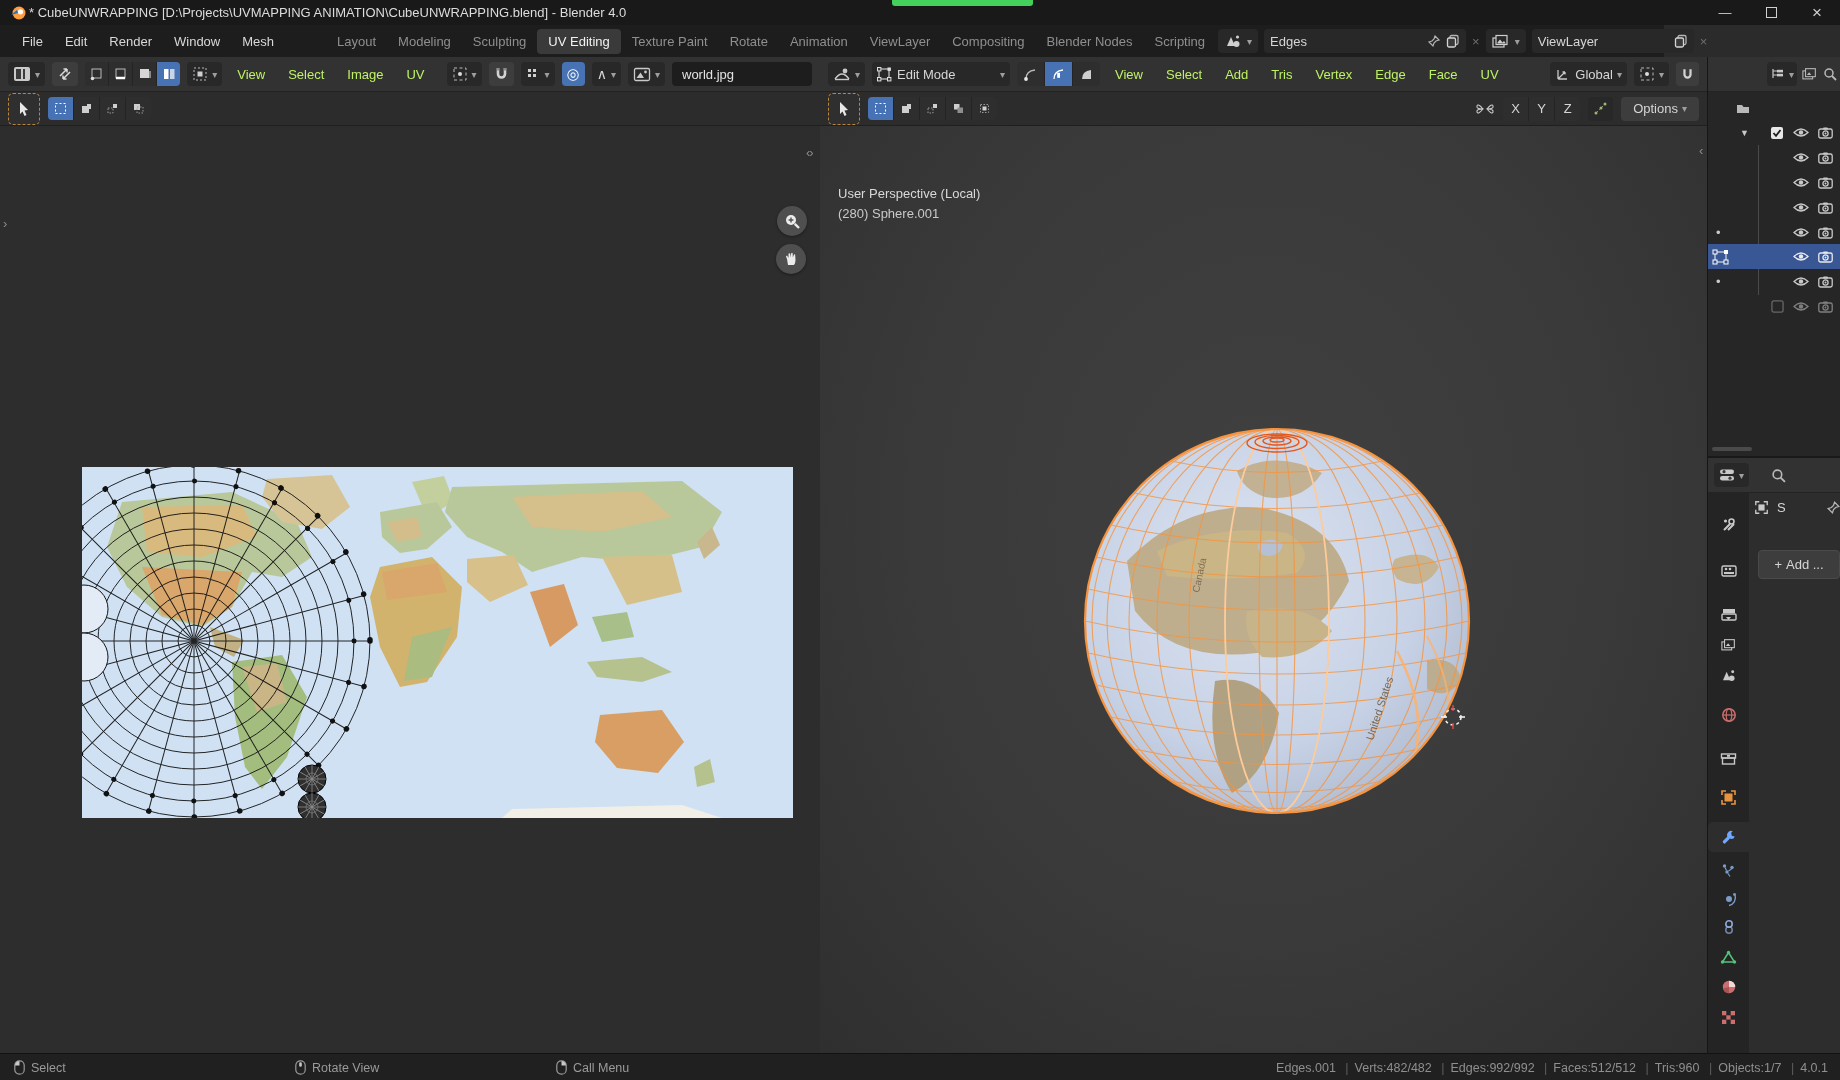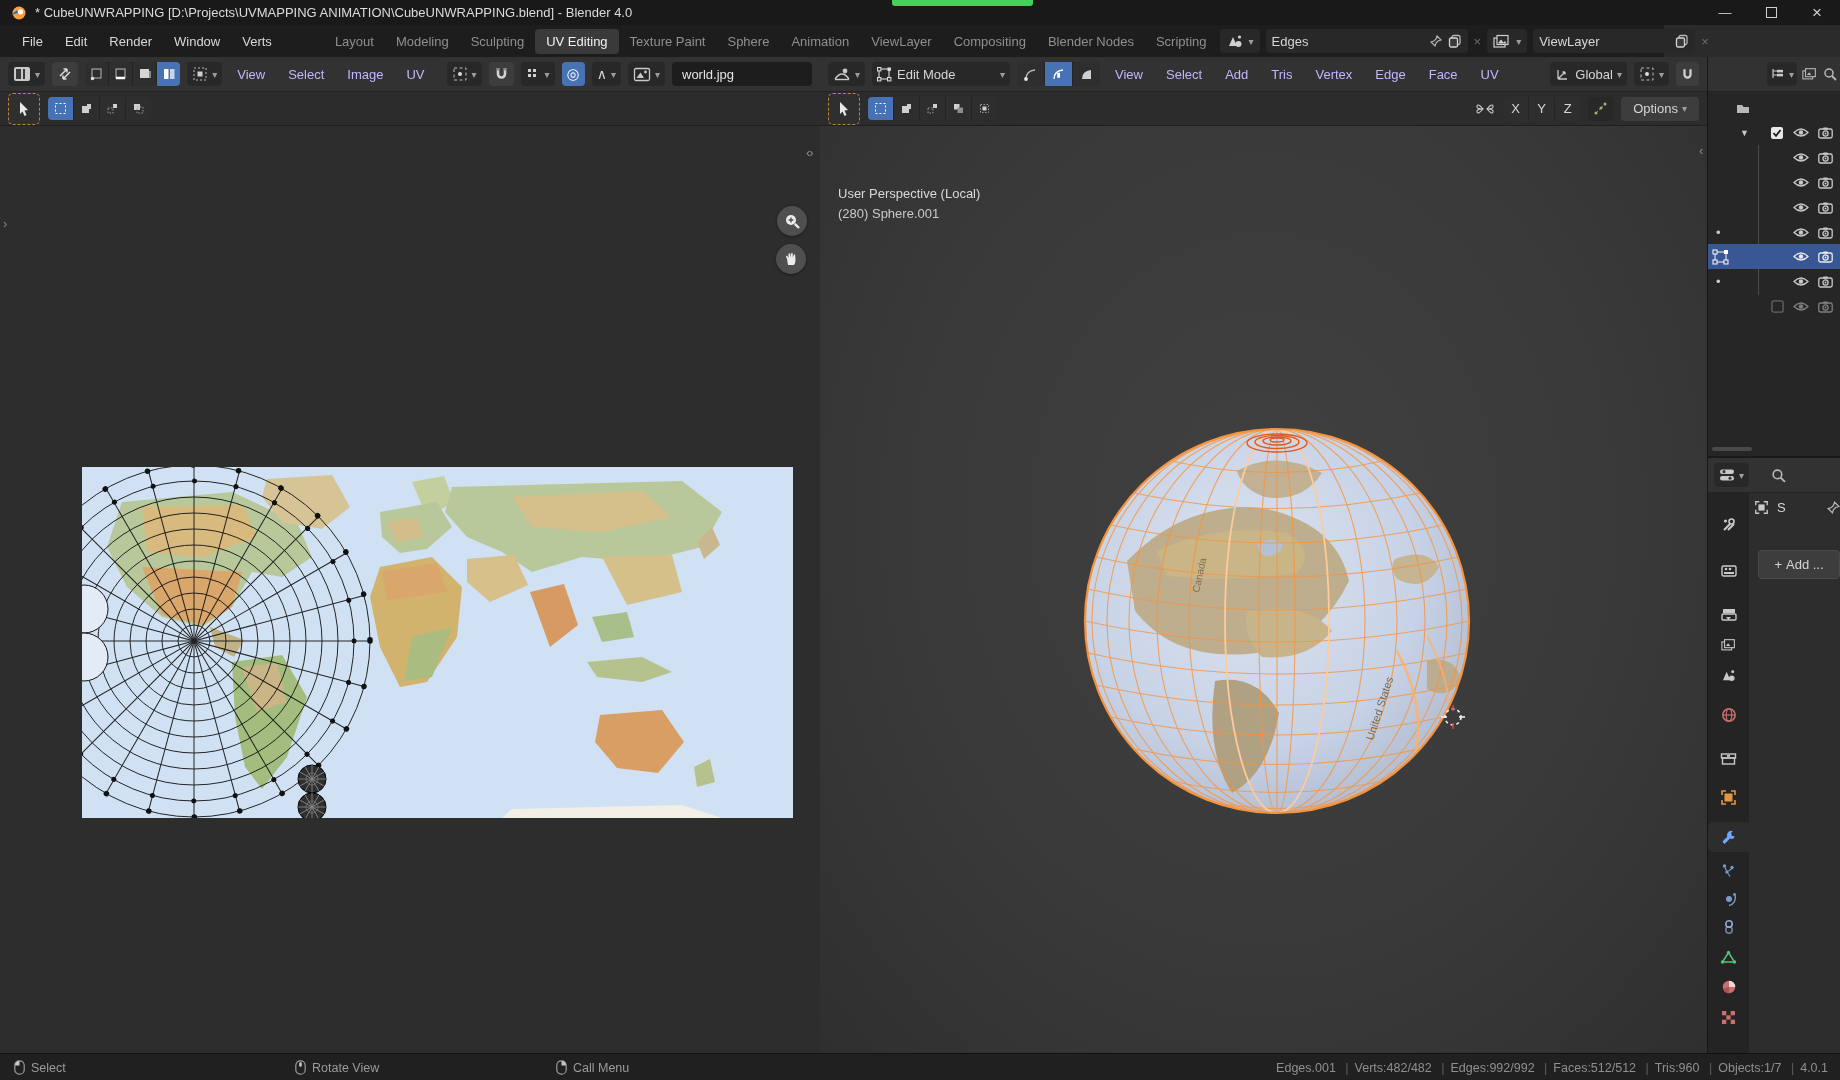--- a/index.html
+++ b/index.html
@@ -3,21 +3,21 @@
 <meta charset="utf-8">
 <style>
   html,body{margin:0;padding:0;background:#000;}
   .app{position:relative;width:1840px;height:1080px;overflow:hidden;
        font-family:"Liberation Sans","DejaVu Sans",sans-serif;color:#d6d6d6;
        background:#2b2b2b;font-size:13px;-webkit-font-smoothing:antialiased;}
   .abs{position:absolute;}
   svg{display:block;}
   
   .titlebar{left:0;top:0;width:1840px;height:25px;background:#191919;display:flex;align-items:center;}
-  .titlebar .title{color:#dcdcdc;font-size:13px;margin-left:8px;white-space:nowrap;}
+  .titlebar .title{color:#dcdcdc;font-size:13px;margin-left:2px;white-space:nowrap;}
   .winbtns{margin-left:auto;display:flex;height:25px;}
   .winbtn{width:46px;height:25px;display:flex;align-items:center;justify-content:center;color:#cfcfcf;font-size:13px;}
   .box-ic{width:9px;height:9px;border:1px solid #cfcfcf;display:inline-block;}
   .rec-strip{left:892px;top:0;width:141px;height:6px;border-radius:0 0 3px 3px;}
   
   .topbar{left:0;top:25px;width:1664px;height:32px;background:#1d1d1d;display:flex;align-items:center;gap:2px;border-bottom:1px solid #101010;text-align:center;}
   .menu-item{padding:4px 10px;border-radius:4px;color:#d8d8d8;}
   .tabs{display:flex;margin-left:40px;align-items:center;}
   .tab{padding:5px 11px;color:#8f8f8f;border-radius:4px;white-space:nowrap;}
   .tab.active{background:#3a3a3a;color:#f2f2f2;}
@@ -28,21 +28,21 @@
   .dd{color:#9e9e9e;font-size:10px;}
   
   .editor{overflow:hidden;}
   .hdr{display:flex;align-items:center;height:34px;background:#323232;padding:0 8px;gap:7px;border-bottom:1px solid #232323;}
   .hdr2{display:flex;align-items:center;height:33px;background:#2c2c2c;padding:0 8px;gap:8px;border-bottom:1px solid #1f1f1f;}
   .hbtn{background:#282828;border-radius:4px;height:24px;display:flex;align-items:center;padding:0 5px;gap:4px;}
   .seg{display:flex;border-radius:4px;overflow:hidden;}
   .segb{width:27px;height:24px;background:#2e2e2e;display:flex;align-items:center;justify-content:center;border-right:1px solid #242424;}
   .segb:last-child{border-right:none;}
   .segb.on{background:#4772b3;}
-  .menu{padding:3px 8px;color:#c4b5fd;}
+  .menu{padding:3px 8px;color:#bef264;}
   .toolbtn{width:30px;height:30px;border:1px dashed #b8863d;border-radius:5px;display:flex;align-items:center;justify-content:center;background:#2f2f2f;}
   .mini{width:25px;height:23px;}
   .namefield{background:#1d1d1d;border-radius:4px;height:24px;display:flex;align-items:center;padding:0 10px;min-width:120px;color:#e3e3e3;}
   .spacer{flex:1;}
   
   .uv{left:0;top:57px;width:820px;height:996px;background:#2d2d2d;border-right:1px solid #161616;}
   .uv-content{position:relative;width:100%;height:929px;background:#2d2d2d;}
   .floatbtn{position:absolute;width:30px;height:30px;border-radius:15px;background:#4f4f4f;display:flex;align-items:center;justify-content:center;box-shadow:0 1px 3px rgba(0,0,0,.4);}
   
   .vp{left:820px;top:57px;width:887px;height:996px;}
@@ -100,28 +100,28 @@
   <div class="abs topbar">
     <svg width="20" height="16" viewBox="0 0 20 16" style="margin-left:10px">
       <circle cx="12" cy="8" r="6" fill="#bdbdbd"></circle>
         <circle cx="13.5" cy="6.7" r="2.4" fill="#5a5a5a"></circle>
       <path d="M2,10 L9,5 L10,8 Z" fill="#8a8a8a"></path>
     </svg>
     <span class="menu-item">File</span>
     <span class="menu-item">Edit</span>
     <span class="menu-item">Render</span>
     <span class="menu-item">Window</span>
-    <span class="menu-item">Verts</span>
+    <span class="menu-item">Mesh</span>
     <div class="tabs">
       <span class="tab">Layout</span>
       <span class="tab">Modeling</span>
       <span class="tab">Sculpting</span>
       <span class="tab active">UV Editing</span>
       <span class="tab">Texture Paint</span>
-      <span class="tab">Sphere</span>
+      <span class="tab">Rotate</span>
       <span class="tab">Animation</span>
       <span class="tab">ViewLayer</span>
       <span class="tab">Compositing</span>
       <span class="tab">Blender Nodes</span>
       <span class="tab clip">Scripting</span>
     </div>
     <div class="sceneblock">
       <div class="widget">
         <svg width="18" height="14" viewBox="0 0 18 14">
           <path d="M3,12 L7,3 L11,12 Z" fill="#cfcfcf"></path>

